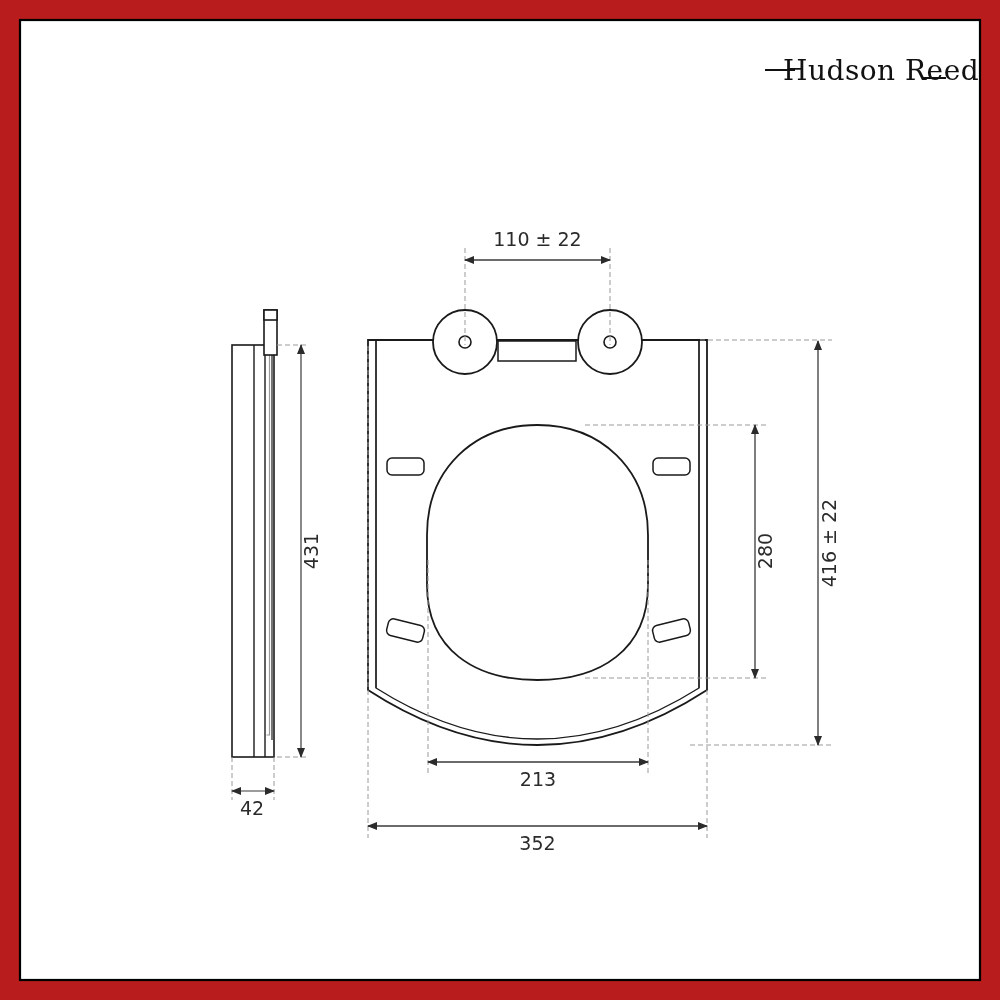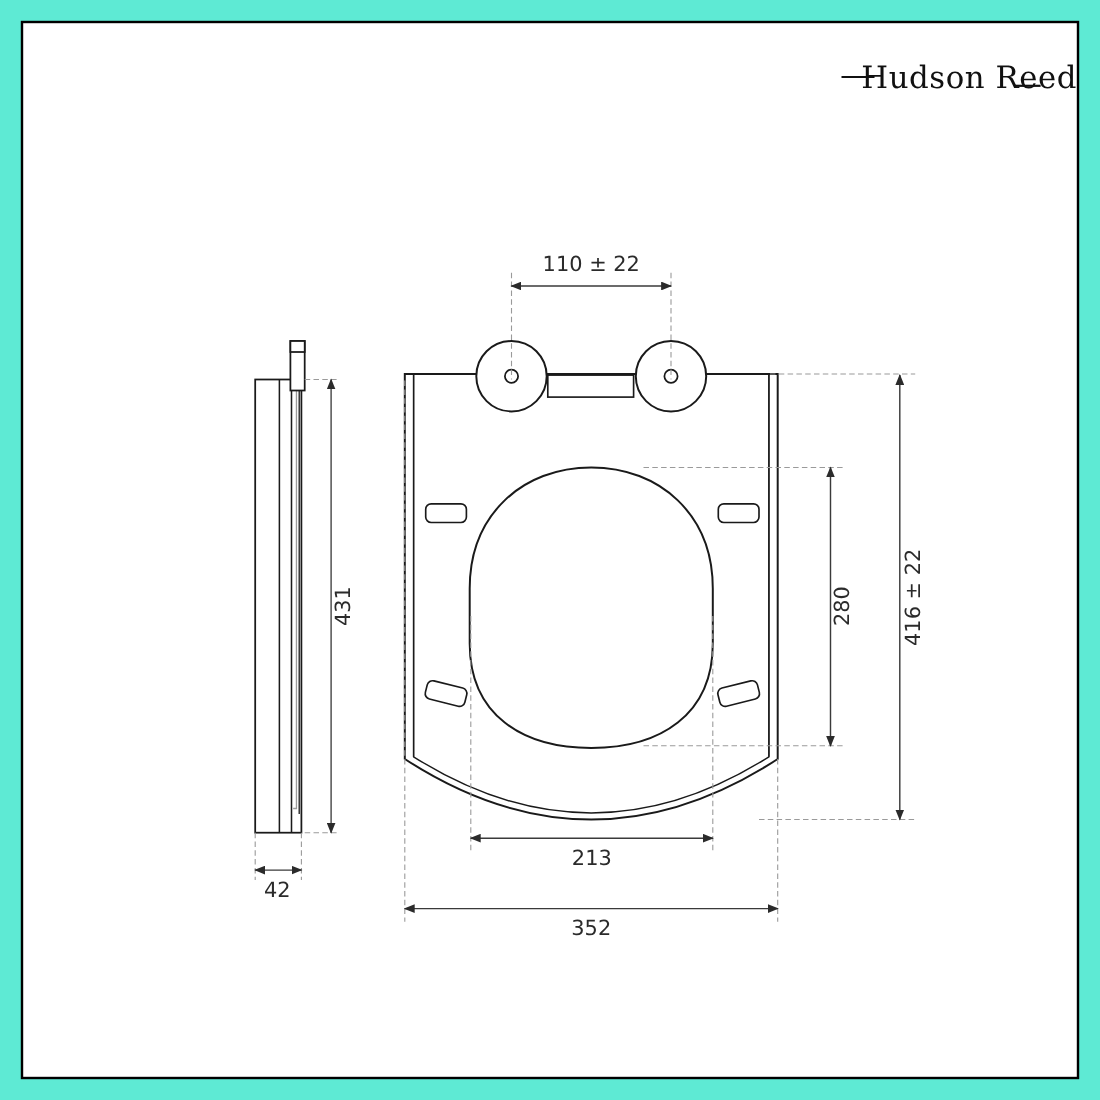--- a/index.html
+++ b/index.html
@@ -10,21 +10,21 @@
   body {
     width: 1000px;
     height: 1000px;
     font-family: "DejaVu Sans", sans-serif;
     overflow: hidden;
   }
   #sheet {
     position: relative;
     width: 1000px;
     height: 1000px;
-    background: #5eead4;
+    background: #b91c1c;
   }
   #drawing-svg {
     position: absolute;
     left: 0;
     top: 0;
     width: 1000px;
     height: 1000px;
     display: block;
   }
   .dim-text {

